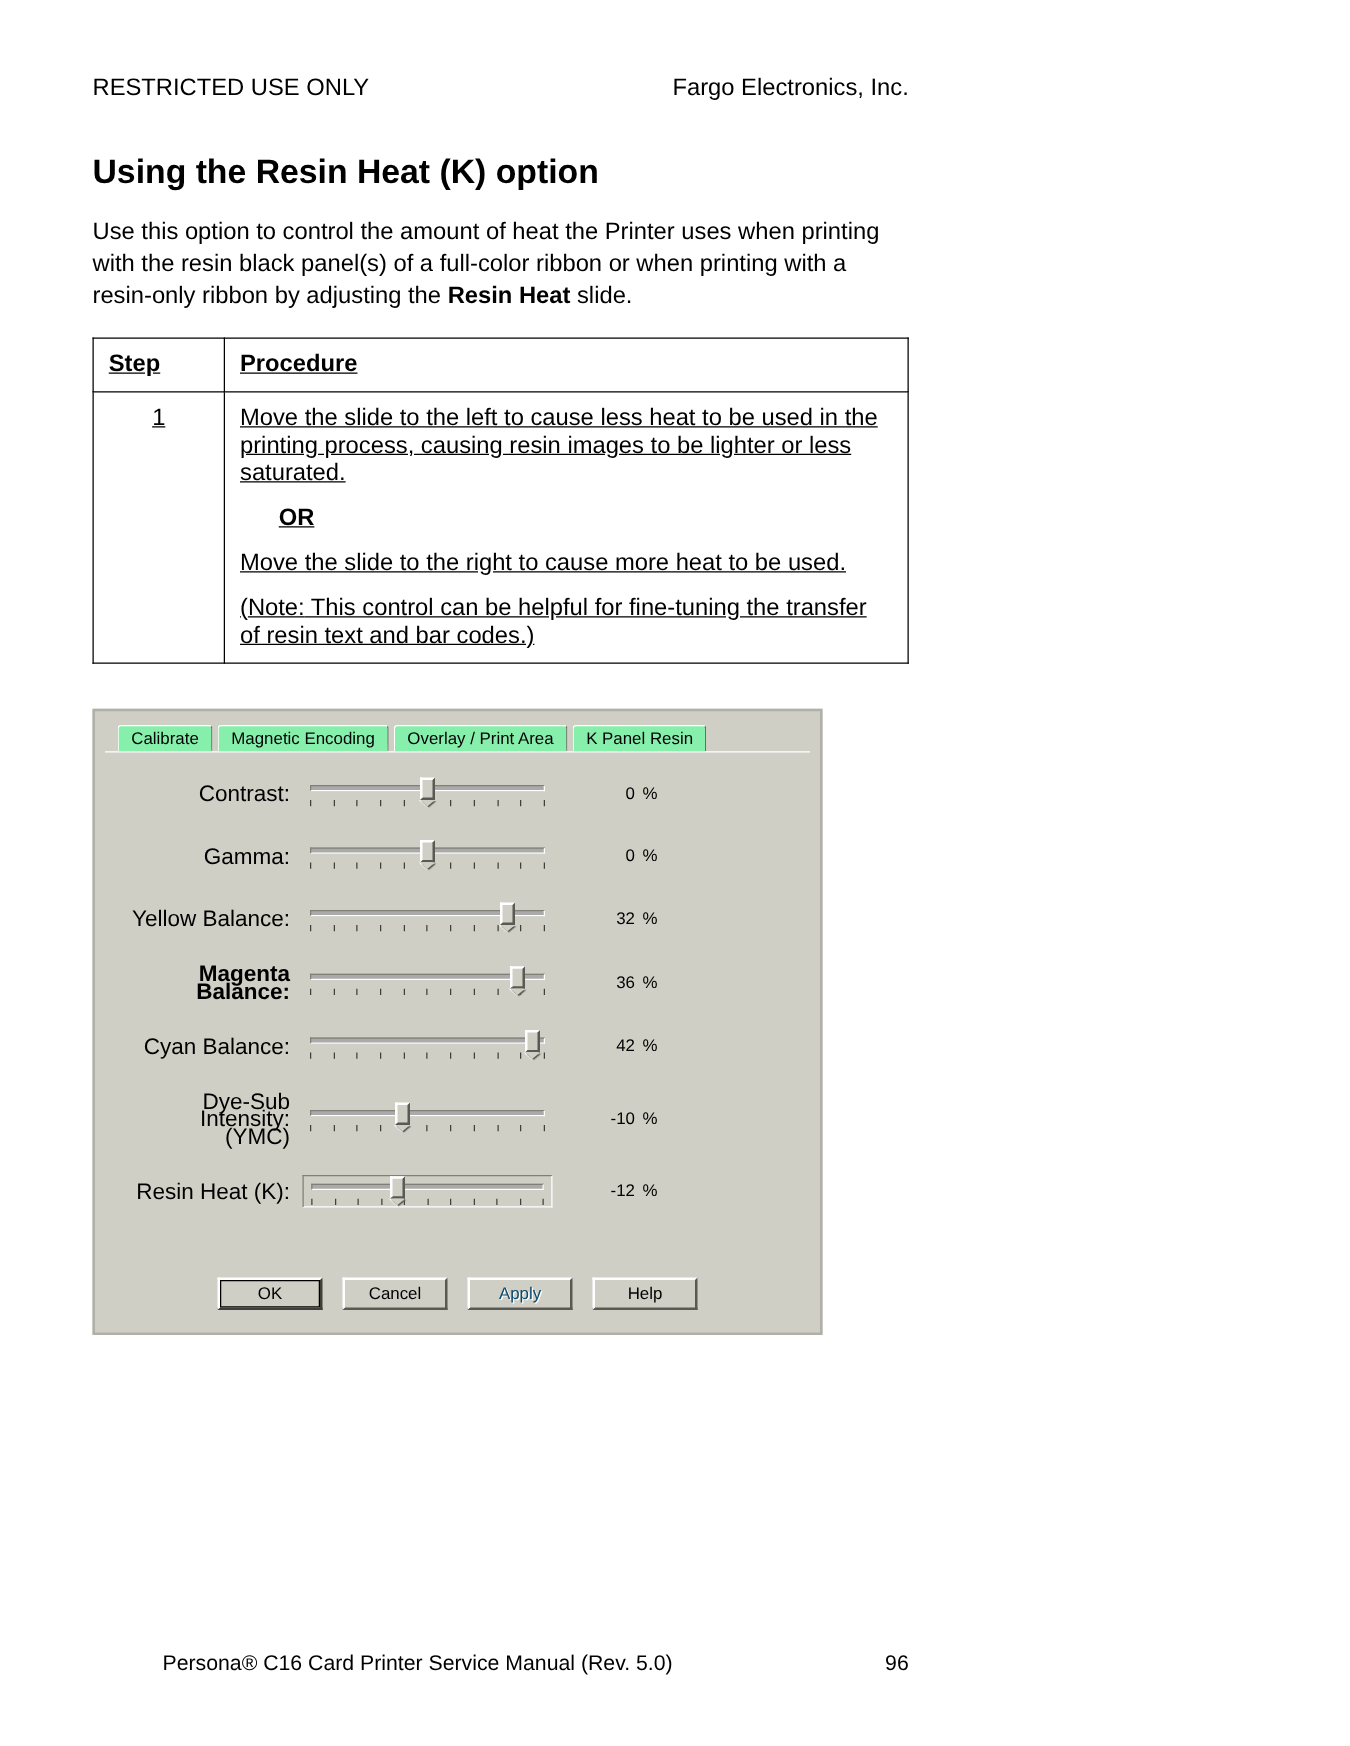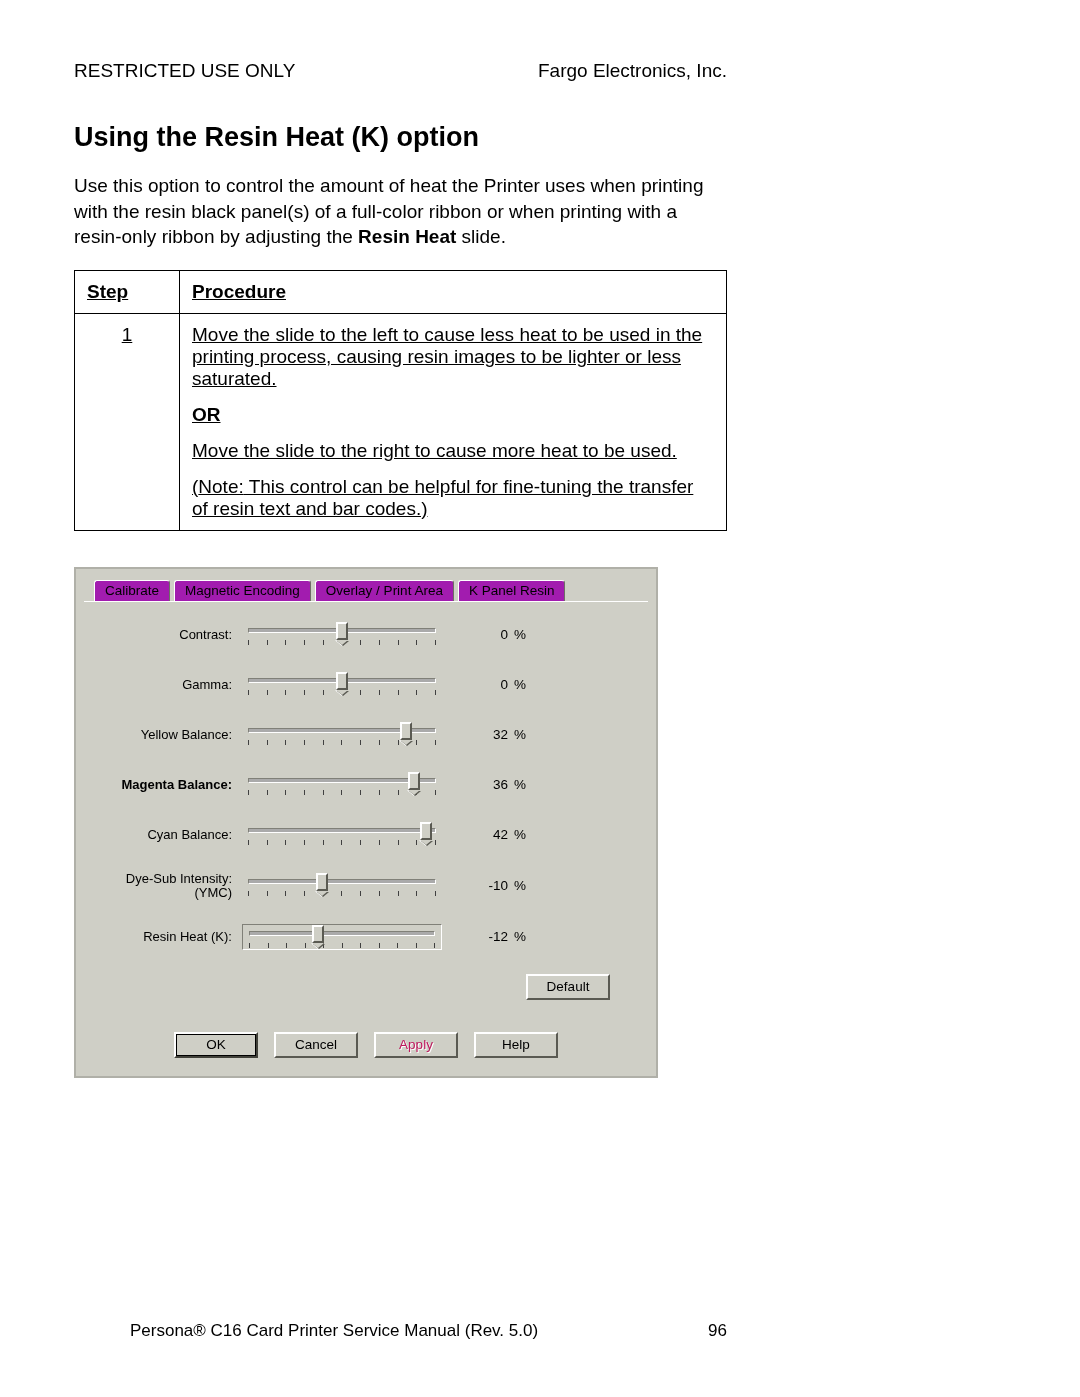--- a/index.html
+++ b/index.html
@@ -44,21 +44,21 @@
   table.proc th, table.proc td {
     border: 1.5px solid #000;
     padding: 10px 12px;
     text-align: left;
     vertical-align: top;
   }
   table.proc th { font-weight: bold; }
   table.proc td.step { width: 80px; text-align: center; }
   .proc-para { margin: 0 0 14px 0; }
   .proc-para:last-child { margin-bottom: 0; }
-  .proc-para.bold { font-weight: bold; }
+  .proc-para.bold { font-weight: bold; margin-left: 31px; }
 
   
   .dlg-wrap {
     margin-top: 36px;
     display: flex;
   }
   .dlg {
     border: 2px solid #b0b0a8;
     background: #cfcfc6;
     width: 580px;
@@ -75,21 +75,21 @@
     display: flex;
     align-items: flex-end;
     gap: 4px;
     height: 24px;
     padding-left: 10px;
   }
   .tab {
     border: 1px solid #fff;
     border-right-color: #6e6e66;
     border-bottom: none;
-    background: #a21caf;
+    background: #86efac;
     padding: 2px 10px 2px 10px;
     border-radius: 3px 3px 0 0;
     font-size: 13.5px;
     line-height: 16px;
     position: relative;
   }
   .tab.active {
     background: #cfcfc6;
     padding-bottom: 3px;
     margin-bottom: -1px;
@@ -104,21 +104,21 @@
   
   .srow {
     display: flex;
     align-items: center;
     margin-bottom: 24px;
   }
   .srow .lbl {
     width: 130px;
     text-align: right;
     padding-right: 10px;
-    font-size: 13px;
+    font-size: 18px;
     line-height: 14px;
   }
   .slider {
     width: 200px;
     height: 26px;
     position: relative;
     box-sizing: border-box;
   }
   .slider.boxed {
     border-top: 1px solid #808078;
@@ -203,21 +203,21 @@
     font-size: 13.5px;
     box-sizing: border-box;
   }
   .btn.big {
     border-top: 2px solid #fff;
     border-left: 2px solid #fff;
     border-right: 2px solid #404038;
     border-bottom: 2px solid #404038;
     box-shadow: 0 0 0 1px #000 inset;
   }
-  .btn.disabled { color: #be185d; text-shadow: 1px 1px 0 #fff; }
+  .btn.disabled { color: #0c4a6e; text-shadow: 1px 1px 0 #fff; }
   .dlg-actions {
     display: flex;
     gap: 16px;
     justify-content: center;
     margin-top: 22px;
   }
   .underline-first::first-letter { text-decoration: underline; }
 
   
   .ftr {
@@ -424,23 +424,20 @@
                     <span></span>
                     <span></span>
                     <span></span>
                   </div>
                   <div class="thumb" style="left: calc(38% - 6px);"></div>
                 </div>
                 <div class="sval"><span class="num">-12</span><span class="pct">%</span></div>
               </div>
             </div>
 
-          <div class="btnrow">
-            <div class="btn underline-first">Default</div>
-          </div>
         </div>
       </div>
 
       <div class="dlg-actions">
         <div class="btn big">OK</div>
         <div class="btn">Cancel</div>
         <div class="btn disabled underline-first">Apply</div>
         <div class="btn">Help</div>
       </div>
     </div>

